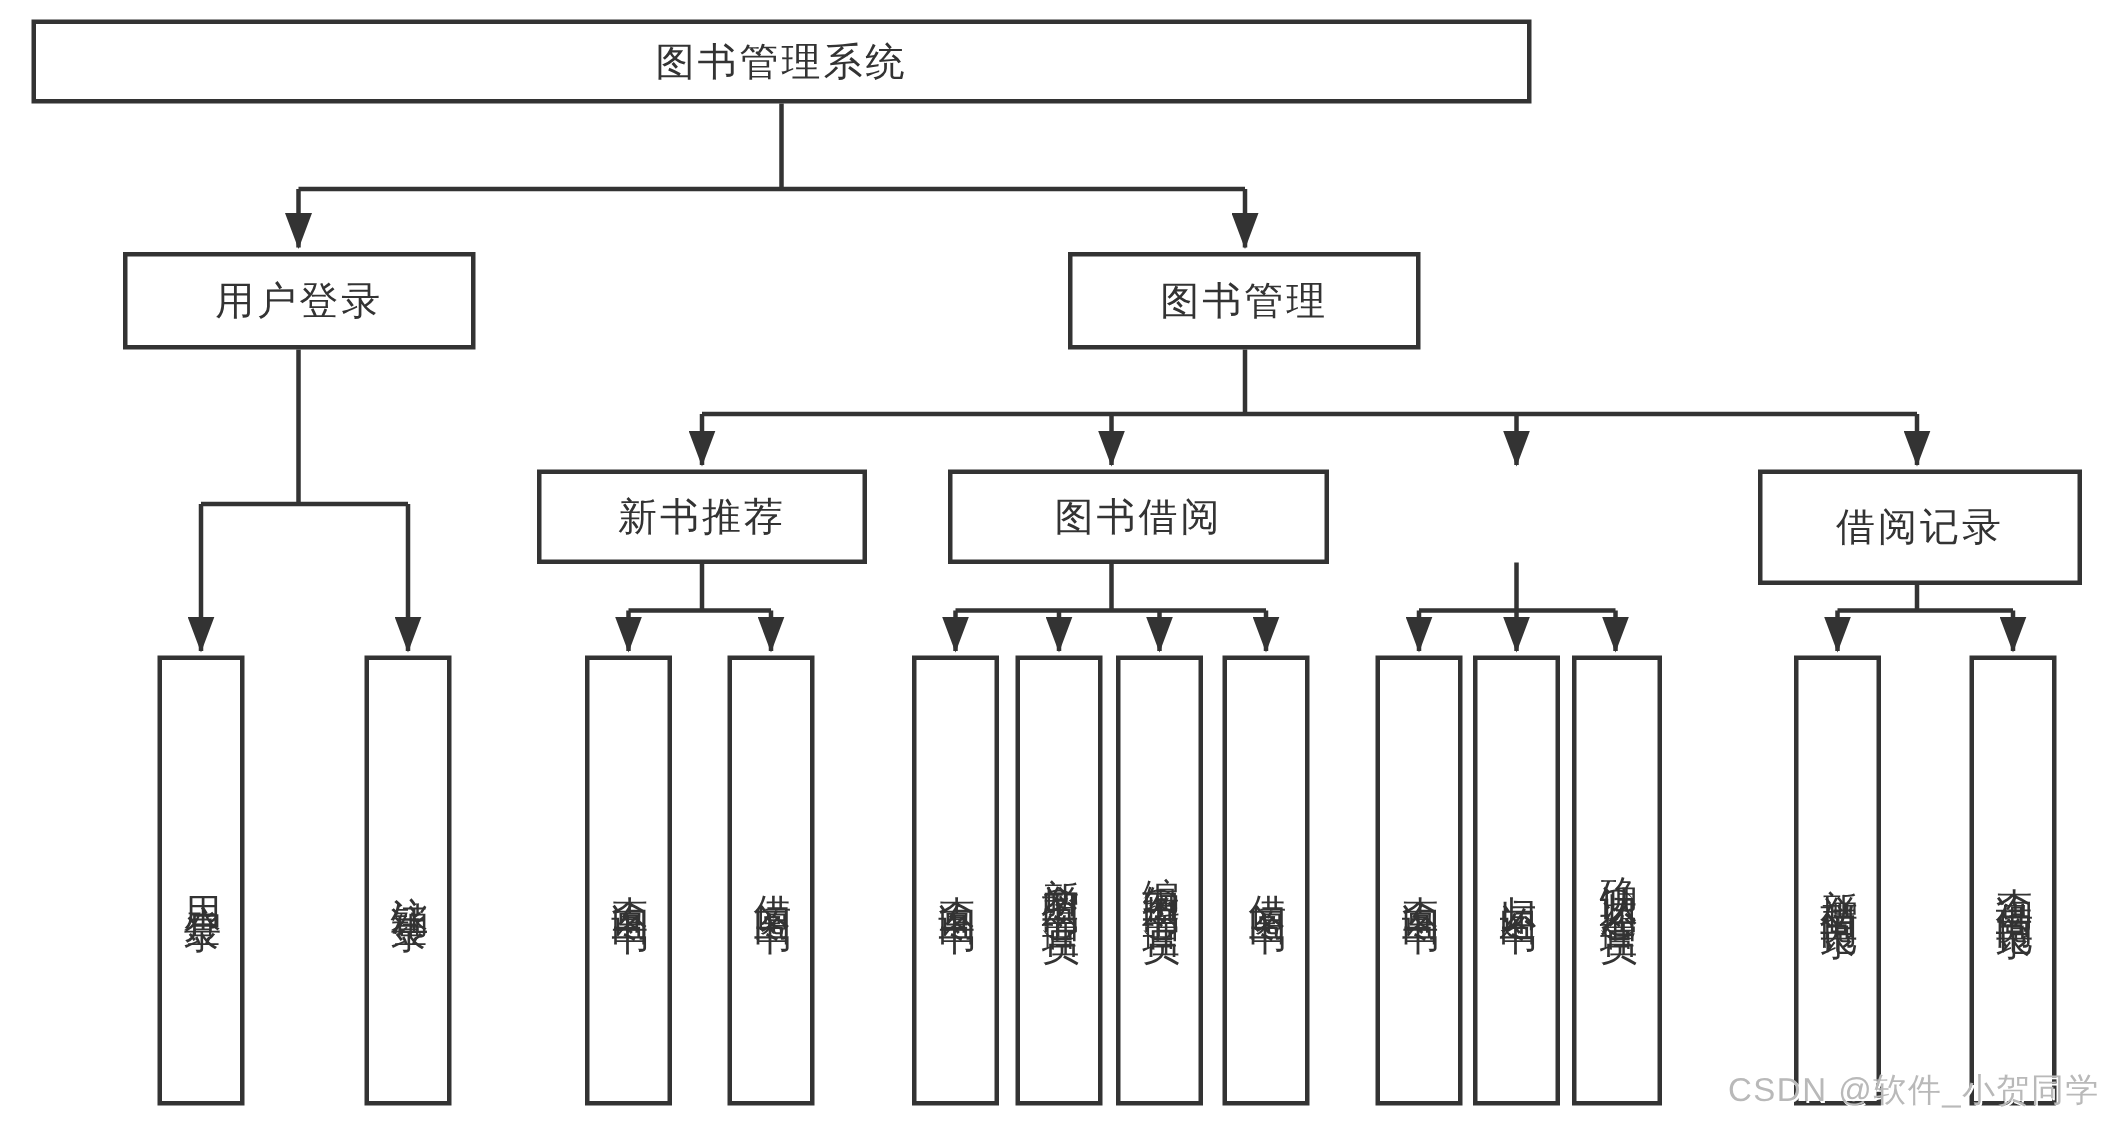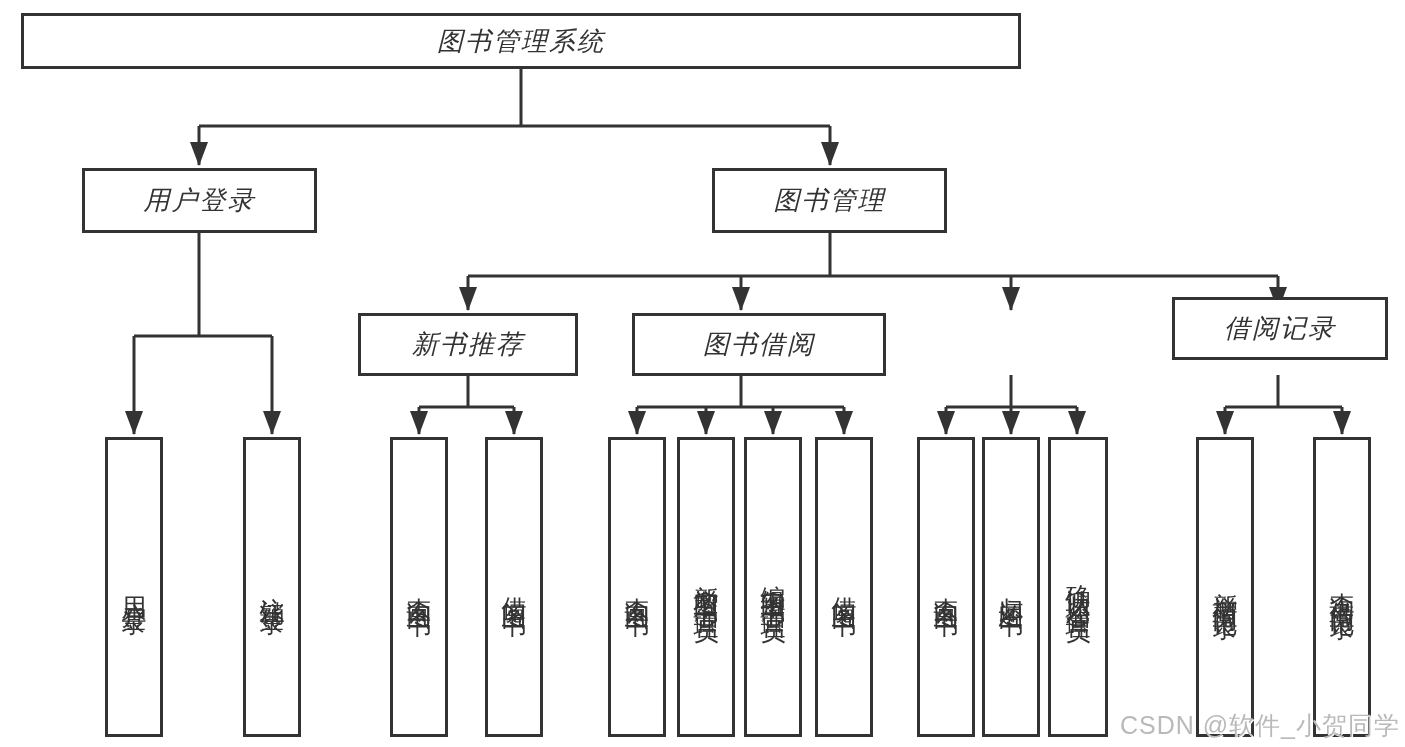--- a/index.html
+++ b/index.html
@@ -24,37 +24,36 @@
     color: #333333;
     display: flex;
     align-items: center;
     justify-content: center;
     text-align: center;
   }
   .hlabel {
     font-size: 26px;
     letter-spacing: 2px;
     white-space: nowrap;
-    font-style: italic;
   }
   .root-box { border-width: 3px; }
   .vtext {
     writing-mode: vertical-rl;
     text-orientation: mixed;
     font-size: 25px;
     letter-spacing: 5px;
     line-height: 1;
     color: #333333;
     white-space: nowrap;
   }
   .watermark {
     position: absolute;
     right: 5px;
     bottom: 5px;
-    font-size: 25px;
+    font-size: 22px;
     letter-spacing: 1px;
     color: #b9b9b9;
     text-shadow: 1px 1px 0 #ffffff;
     white-space: nowrap;
     pointer-events: none;
   }
 </style>
 </head>
 <body>
 
@@ -104,21 +103,21 @@
     </g>
   </svg>
 
   <div class="box root-box hlabel" style="left:21px; top:13px; width:1000px; height:56px;">图书管理系统</div>
 
   <div class="box hlabel" style="left:82px; top:168px; width:235px; height:65px;">用户登录</div>
   <div class="box hlabel" style="left:358px; top:313px; width:220px; height:63px;">新书推荐</div>
 
   <div class="box hlabel" style="left:712px; top:168px; width:235px; height:65px;">图书管理</div>
   <div class="box hlabel" style="left:632px; top:313px; width:254px; height:63px;">图书借阅</div>
-  <div class="box hlabel" style="left:1172px; top:297px; width:216px; height:63px;">借阅记录</div>
+  <div class="box hlabel" style="left:1172px; top:313px; width:216px; height:77px;">借阅记录</div>
 
   <div class="box" style="left:105px; top:437px; width:58px; height:300px;">
     <span class="vtext">用户登录</span>
   </div>
   <div class="box" style="left:243px; top:437px; width:58px; height:300px;">
     <span class="vtext">注销登录</span>
   </div>
 
   <div class="box" style="left:390px; top:437px; width:58px; height:300px;">
     <span class="vtext">查询图书</span>

